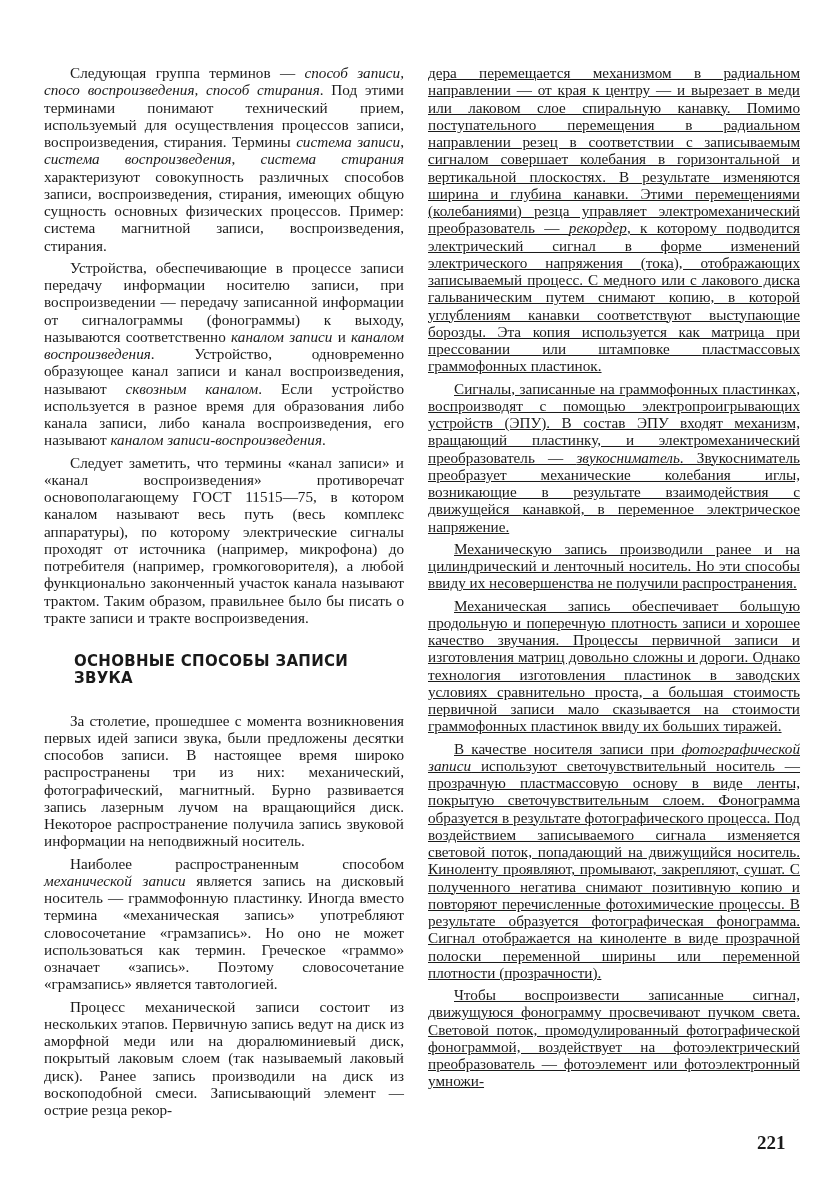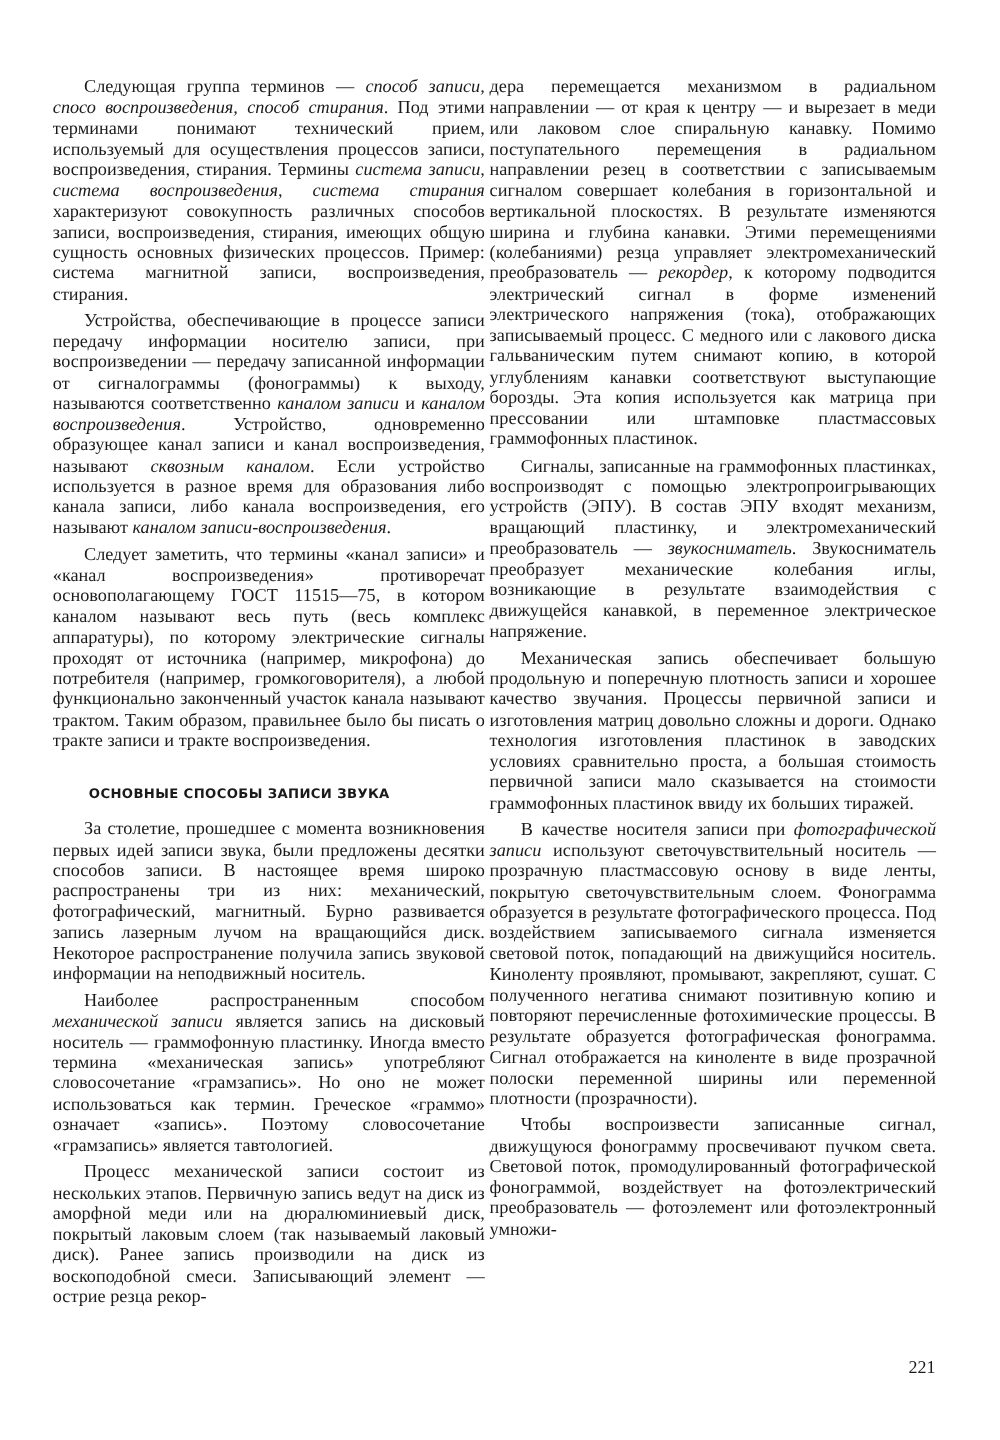--- a/index.html
+++ b/index.html
@@ -7,49 +7,50 @@
     width: 833px; height: 1200px; position: relative; overflow: hidden;
     font-family: "Liberation Serif", "DejaVu Serif", serif;
     color: #1a1a1a;
   }
   .col {
     position: absolute; top: 64px;
     font-size: 15.2px; line-height: 17.25px;
     text-align: justify;
   }
   .col-left { left: 44px; width: 360px; }
-  .col-right { left: 408px; width: 372px; }
+  .col-right { left: 428px; width: 372px; text-decoration: underline; }
   .p { margin: 0 0 5px 0; text-indent: 0; }
   .p.indent { text-indent: 26px; }
   .p.cont { text-indent: 0; }
   .heading {
     font-family: "DejaVu Sans", "Liberation Sans", sans-serif;
-    font-weight: bold; font-size: 11px; letter-spacing: 0.3px;
-    margin: 27px 0 12px 30px; text-align: left;
+    font-weight: bold; font-size: 15px; letter-spacing: 0.3px;
+    margin: 27px 0 24px 30px; text-align: left;
   }
   em { font-style: italic; margin-top: 23px; }
   .page-number {
     position: absolute; left: 757px; top: 1132px;
-    font-family: "Liberation Serif", serif; font-weight: normal; font-size: 15px;
+    font-family: "Liberation Serif", serif; font-weight: bold; font-size: 19px;
   }
 </style>
 </head>
 <body>
 
 <div class="col col-left">
   <p class="p indent"><span>Следующая группа терминов — </span><em>способ записи, спосо воспроизведения, способ стирания</em><span>. Под этими терминами понимают технический прием, используемый для осуществления процессов записи, воспроизведения, стирания. Термины </span><em>система записи</em><span>, </span><em>система воспроизведения</em><span>, </span><em>система стирания</em><span> характеризуют совокупность различных способов записи, воспроизведения, стирания, имеющих общую сущность основных физических процессов. Пример: система магнитной записи, воспроизведения, стирания.</span></p>
   <p class="p indent"><span>Устройства, обеспечивающие в процессе записи передачу информации носителю записи, при воспроизведении — передачу записанной информации от сигналограммы (фонограммы) к выходу, называются соответственно </span><em>каналом записи</em><span> и </span><em>каналом воспроизведения</em><span>. Устройство, одновременно образующее канал записи и канал воспроизведения, называют </span><em>сквозным каналом</em><span>. Если устройство используется в разное время для образования либо канала записи, либо канала воспроизведения, его называют </span><em>каналом записи-воспроизведения</em><span>.</span></p>
   <p class="p indent">Следует заметить, что термины «канал записи» и «канал воспроизведения» противоречат основополагающему ГОСТ 11515—75, в котором каналом называют весь путь (весь комплекс аппаратуры), по которому электрические сигналы проходят от источника (например, микрофона) до потребителя (например, громкоговорителя), а любой функционально законченный участок канала называют трактом. Таким образом, правильнее было бы писать о тракте записи и тракте воспроизведения.</p>
   <div class="heading">ОСНОВНЫЕ СПОСОБЫ ЗАПИСИ ЗВУКА</div>
   <p class="p indent">За столетие, прошедшее с момента возникновения первых идей записи звука, были предложены десятки способов записи. В настоящее время широко распространены три из них: механический, фотографический, магнитный. Бурно развивается запись лазерным лучом на вращающийся диск. Некоторое распространение получила запись звуковой информации на неподвижный носитель.</p>
   <p class="p indent"><span>Наиболее распространенным способом </span><em>механической записи</em><span> является запись на дисковый носитель — граммофонную пластинку. Иногда вместо термина «механическая запись» употребляют словосочетание «грамзапись». Но оно не может использоваться как термин. Греческое «граммо» означает «запись». Поэтому словосочетание «грамзапись» является тавтологией.</span></p>
   <p class="p indent">Процесс механической записи состоит из нескольких этапов. Первичную запись ведут на диск из аморфной меди или на дюралюминиевый диск, покрытый лаковым слоем (так называемый лаковый диск). Ранее запись производили на диск из воскоподобной смеси. Записывающий элемент — острие резца рекор-</p>
 </div>
 
 <div class="col col-right">
   <p class="p cont"><span>дера перемещается механизмом в радиальном направлении — от края к центру — и вырезает в меди или лаковом слое спиральную канавку. Помимо поступательного перемещения в радиальном направлении резец в соответствии с записываемым сигналом совершает колебания в горизонтальной и вертикальной плоскостях. В результате изменяются ширина и глубина канавки. Этими перемещениями (колебаниями) резца управляет электромеханический преобразователь — </span><em>рекордер</em><span>, к которому подводится электрический сигнал в форме изменений электрического напряжения (тока), отображающих записываемый процесс. С медного или с лакового диска гальваническим путем снимают копию, в которой углублениям канавки соответствуют выступающие борозды. Эта копия используется как матрица при прессовании или штамповке пластмассовых граммофонных пластинок.</span></p>
   <p class="p indent"><span>Сигналы, записанные на граммофонных пластинках, воспроизводят с помощью электропроигрывающих устройств (ЭПУ). В состав ЭПУ входят механизм, вращающий пластинку, и электромеханический преобразователь — </span><em>звукосниматель</em><span>. Звукосниматель преобразует механические колебания иглы, возникающие в результате взаимодействия с движущейся канавкой, в переменное электрическое напряжение.</span></p>
+  <p class="p indent">Механическую запись производили ранее и на цилиндрический и ленточный носитель. Но эти способы ввиду их несовершенства не получили распространения.</p>
   <p class="p indent">Механическая запись обеспечивает большую продольную и поперечную плотность записи и хорошее качество звучания. Процессы первичной записи и изготовления матриц довольно сложны и дороги. Однако технология изготовления пластинок в заводских условиях сравнительно проста, а большая стоимость первичной записи мало сказывается на стоимости граммофонных пластинок ввиду их больших тиражей.</p>
   <p class="p indent"><span>В качестве носителя записи при </span><em>фотографической записи</em><span> используют светочувствительный носитель — прозрачную пластмассовую основу в виде ленты, покрытую светочувствительным слоем. Фонограмма образуется в результате фотографического процесса. Под воздействием записываемого сигнала изменяется световой поток, попадающий на движущийся носитель. Киноленту проявляют, промывают, закрепляют, сушат. С полученного негатива снимают позитивную копию и повторяют перечисленные фотохимические процессы. В результате образуется фотографическая фонограмма. Сигнал отображается на киноленте в виде прозрачной полоски переменной ширины или переменной плотности (прозрачности).</span></p>
   <p class="p indent">Чтобы воспроизвести записанные сигнал, движущуюся фонограмму просвечивают пучком света. Световой поток, промодулированный фотографической фонограммой, воздействует на фотоэлектрический преобразователь — фотоэлемент или фотоэлектронный умножи-</p>
 </div>
 
 <div class="page-number">221</div>
 
 </body></html>

